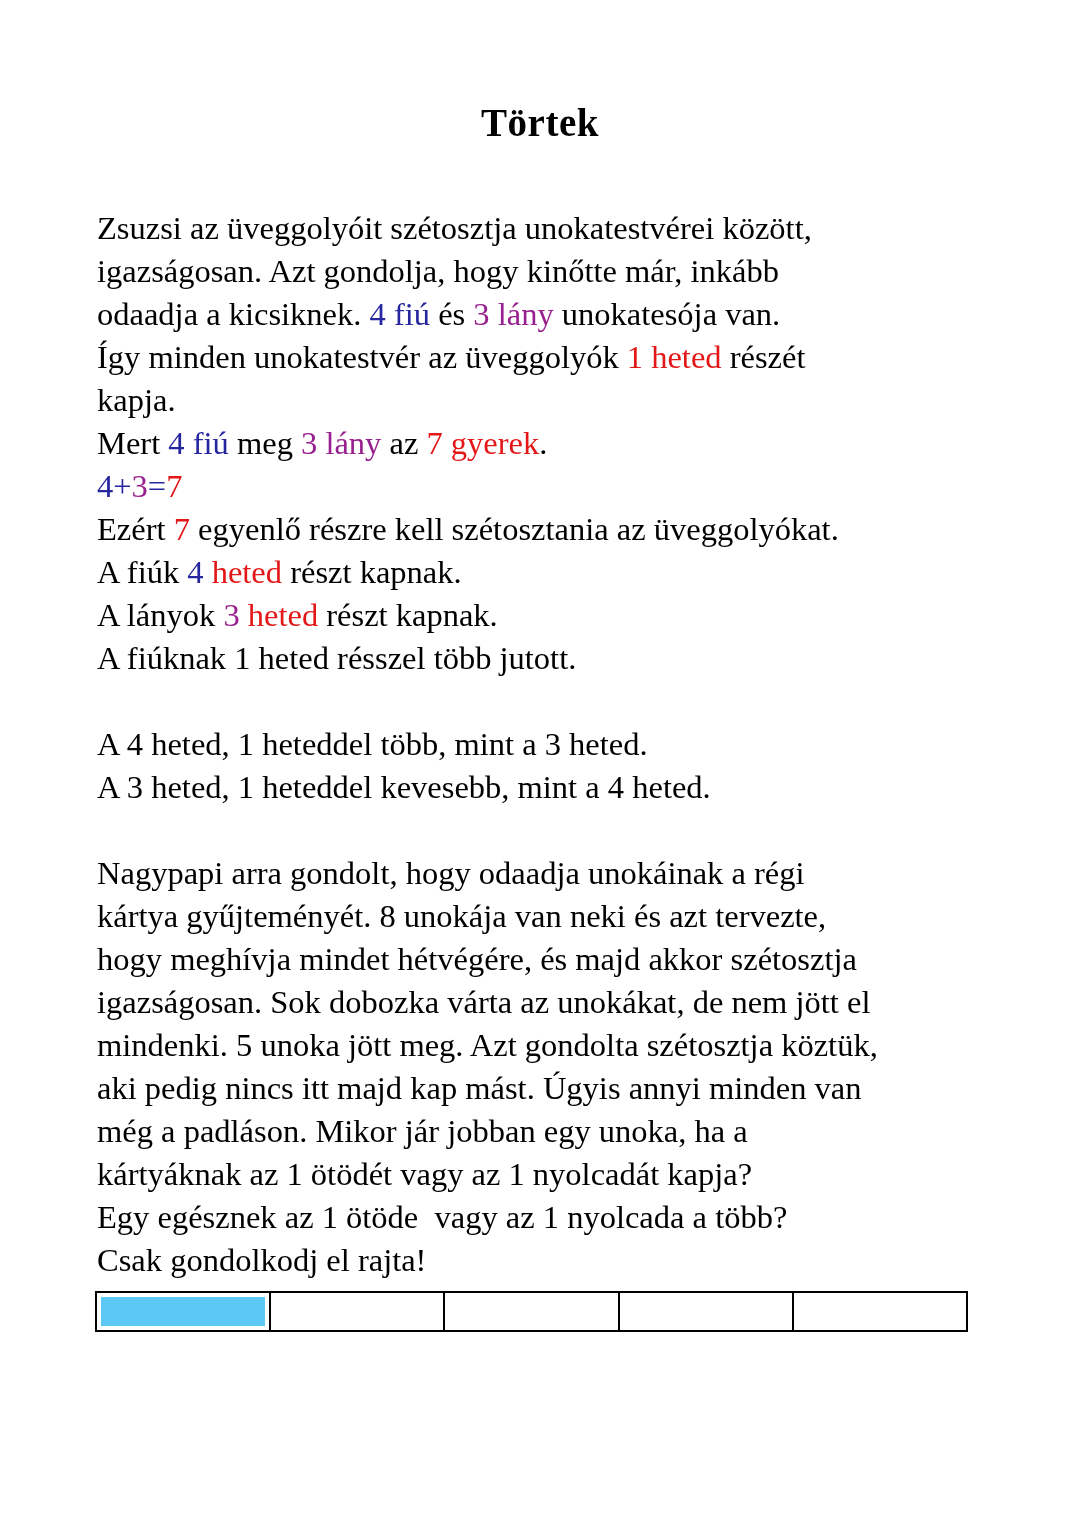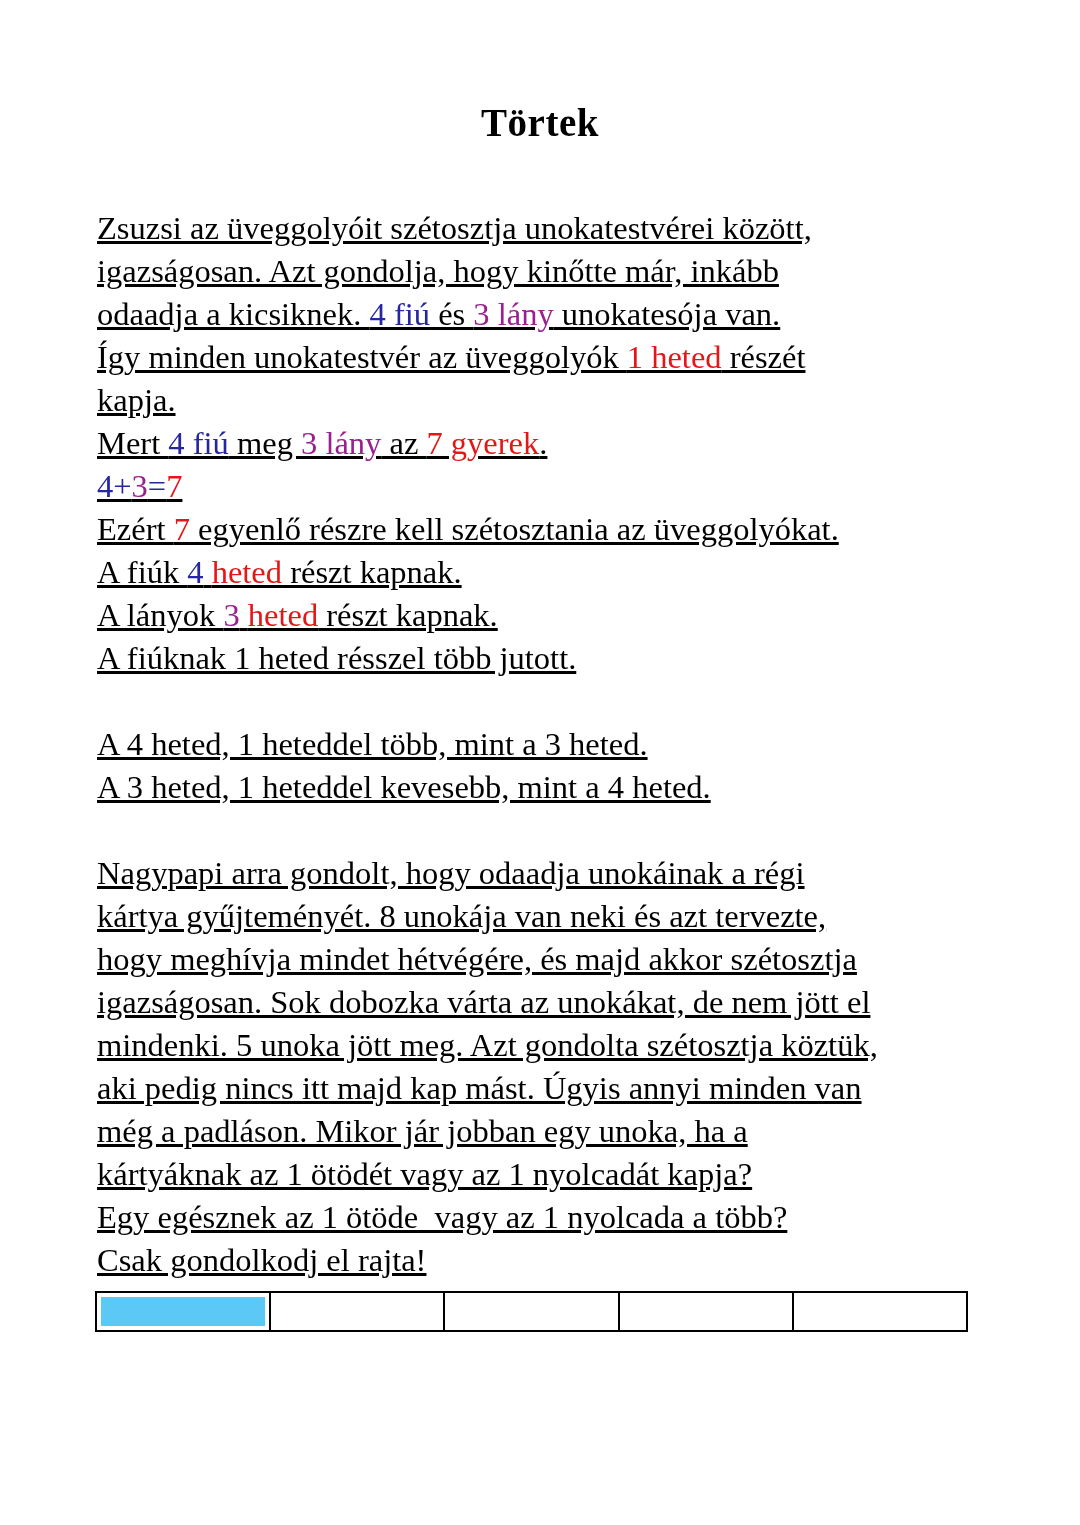--- a/index.html
+++ b/index.html
@@ -35,21 +35,20 @@
     position: absolute;
     top: 207px;
     left: 97px;
     right: 60px;
     font-size: 32.5px;
     line-height: 43px;
     white-space: pre; 
   }
   .line {
     height: 43px;
-    text-decoration: underline;
   }
   .bar-table {
     position: absolute;
     top: 1291px;
     left: 95px;
     width: 873px;
     height: 41px;
     display: flex;
     border: 2px solid #000000;
     box-sizing: border-box;

